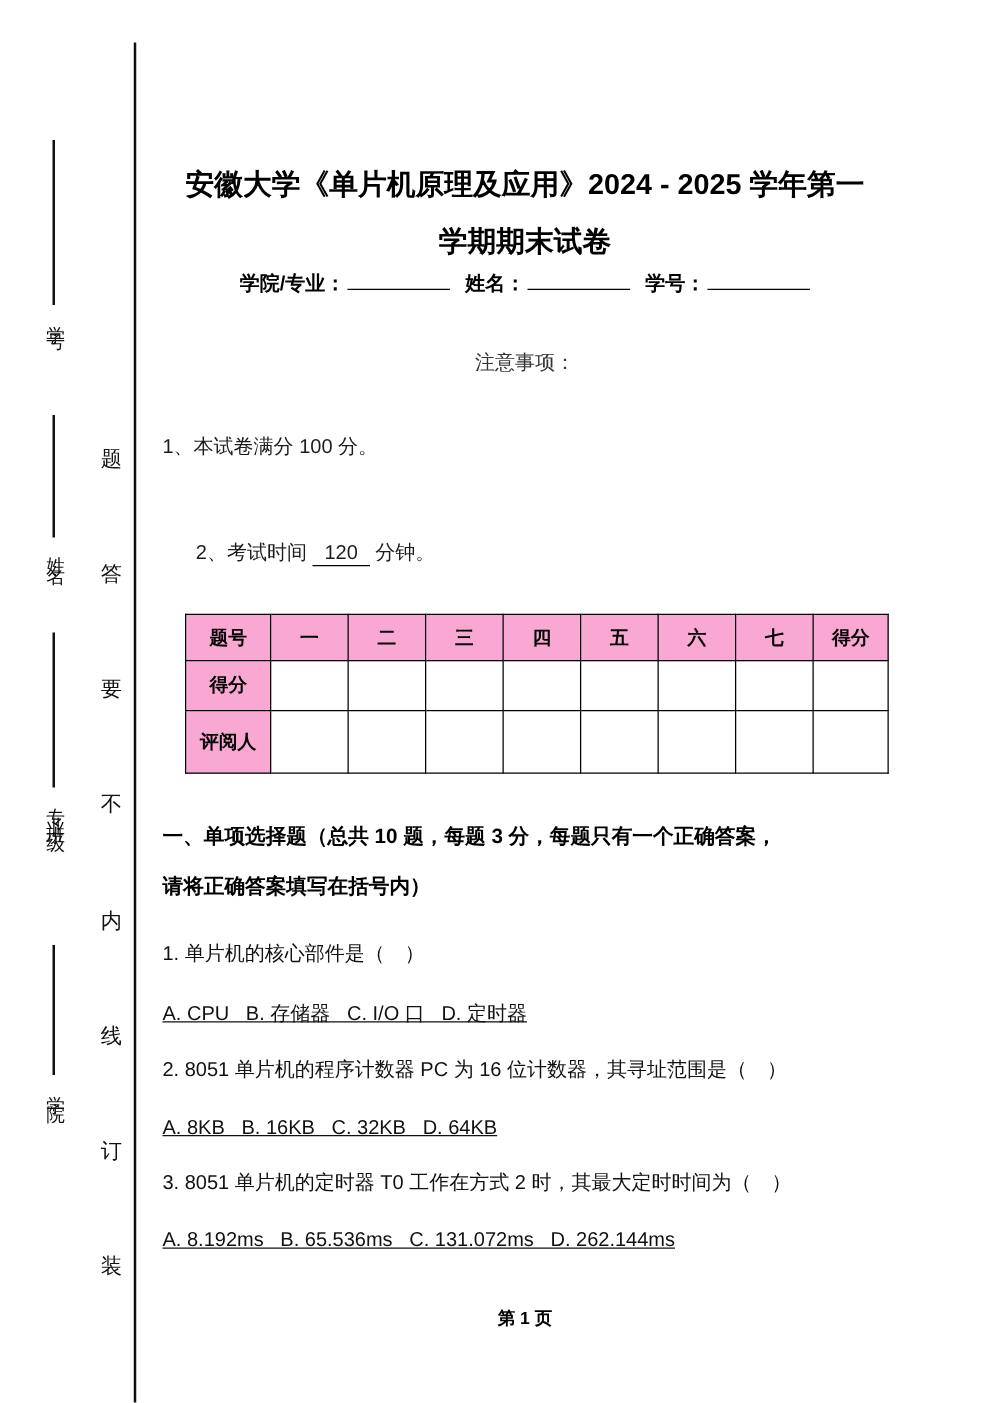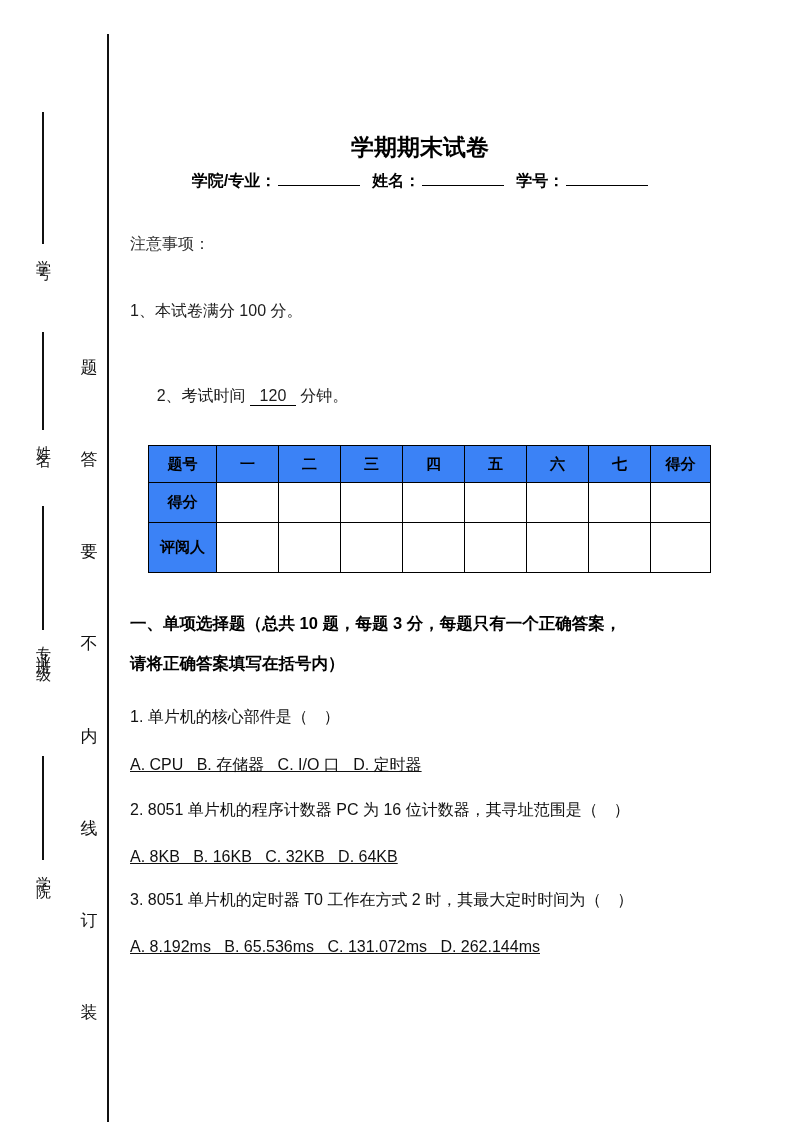--- a/index.html
+++ b/index.html
@@ -35,27 +35,27 @@
 
   
   .content { position: absolute; left: 130px; top: 0; width: 580px; }
 
   .exam-title { margin-top: 124px; text-align: center; font-weight: bold; font-size: 23px; line-height: 46px; color: #000; }
 
   .info-line { text-align: center; font-weight: bold; font-size: 16px; color: #000; white-space: nowrap; }
   .info-line .blank { display: inline-block; width: 82px; height: 15px; border-bottom: 1.5px solid #000; margin: 0 12px 0 2px; }
   .info-line .blank.last { margin-right: 0; }
 
-  .notice-heading { margin-top: 42px; font-size: 16px; color: #333; }
+  .notice-heading { margin-top: 42px; font-size: 16px; color: #333; text-align: center; }
   .notice-item { margin-top: 46px; font-size: 16px; color: #1c1c1c; white-space: pre-wrap; }
   .blank-inline { display: inline-block; border-bottom: 1.5px solid #000; padding: 0 10px; margin: 0 4px; }
 
   table.score-table { margin: 20px 0 0 18px; width: 562px; border-collapse: collapse; table-layout: fixed; }
   .score-table th, .score-table td { border: 1.6px solid #000; text-align: center; vertical-align: middle; font-size: 15px; padding: 0; color: #000; }
-  .score-table .shaded { background: #3b82f6; font-weight: bold; }
+  .score-table .shaded { background: #f9a8d4; font-weight: bold; }
   .score-table tr.hdr { height: 37px; }
   .score-table tr.r1  { height: 40px; }
   .score-table tr.r2  { height: 50px; }
 
   .section-heading { margin-top: 30px; font-weight: bold; font-size: 16.5px; line-height: 40px; color: #000; }
 
   .question { margin-top: 24px; font-size: 16px; color: #111; white-space: pre-wrap; }
   .options  { margin-top: 27px; font-size: 16px; color: #111; white-space: pre-wrap; text-decoration: underline; }
 
   .footer { position: absolute; left: 130px; top: 1046px; width: 580px; text-align: center; font-weight: bold; font-size: 14px; color: #000; }
@@ -91,20 +91,21 @@
     <span>不</span>
     <span>内</span>
     <span>线</span>
     <span>订</span>
     <span>装</span>
   </div>
 
   <div class="content">
 
     <div class="exam-title">
+      <div>安徽大学《单片机原理及应用》2024 - 2025 学年第一</div>
       <div>学期期末试卷</div>
     </div>
 
     <div class="info-line">
       <span>学院/专业：</span><span class="blank"></span><span>姓名：</span><span class="blank"></span><span>学号：</span><span class="blank last"></span>
     </div>
 
     <div class="notice-heading">注意事项：</div>
 
     <div class="notice-item">1、本试卷满分 100 分。</div>
@@ -165,14 +166,15 @@
     <div class="options">A. CPU   B. 存储器   C. I/O 口   D. 定时器</div>
 
     <div class="question">2. 8051 单片机的程序计数器 PC 为 16 位计数器，其寻址范围是（　）</div>
     <div class="options">A. 8KB   B. 16KB   C. 32KB   D. 64KB</div>
 
     <div class="question">3. 8051 单片机的定时器 T0 工作在方式 2 时，其最大定时时间为（　）</div>
     <div class="options">A. 8.192ms   B. 65.536ms   C. 131.072ms   D. 262.144ms</div>
 
   </div>
 
+  <div class="footer">第 1 页</div>
 
 </div>
 
 </body></html>

